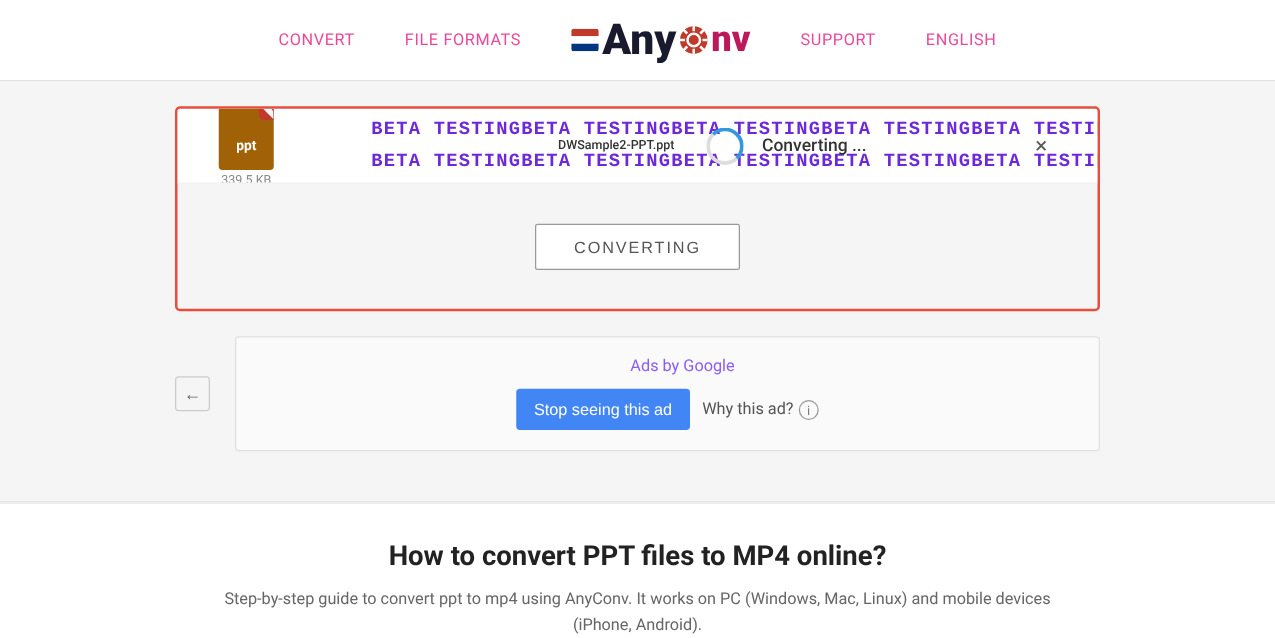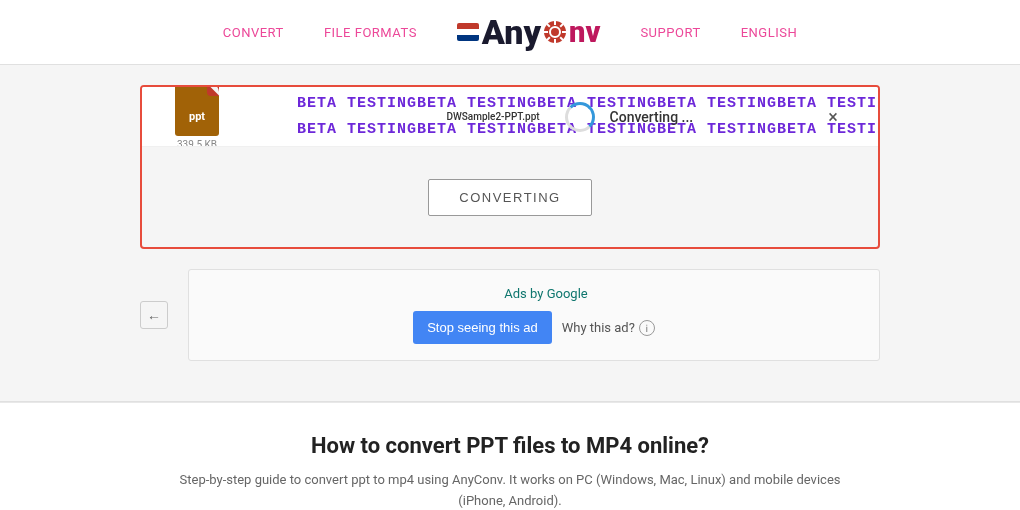--- a/index.html
+++ b/index.html
@@ -243,21 +243,21 @@
       border-radius: 3px;
       background: #fafafa;
       padding: 16px 20px;
       display: flex;
       flex-direction: column;
       align-items: center;
       gap: 10px;
     }
     .ads-by-google {
       font-size: 13px;
-      color: #0f766e;
+      color: #8b5cf6;
       margin-left: 24px;
     }
     .ads-row {
       display: flex;
       align-items: center;
       gap: 10px;
     }
     .stop-ad-btn {
       background: #4285f4;
       color: #fff;

